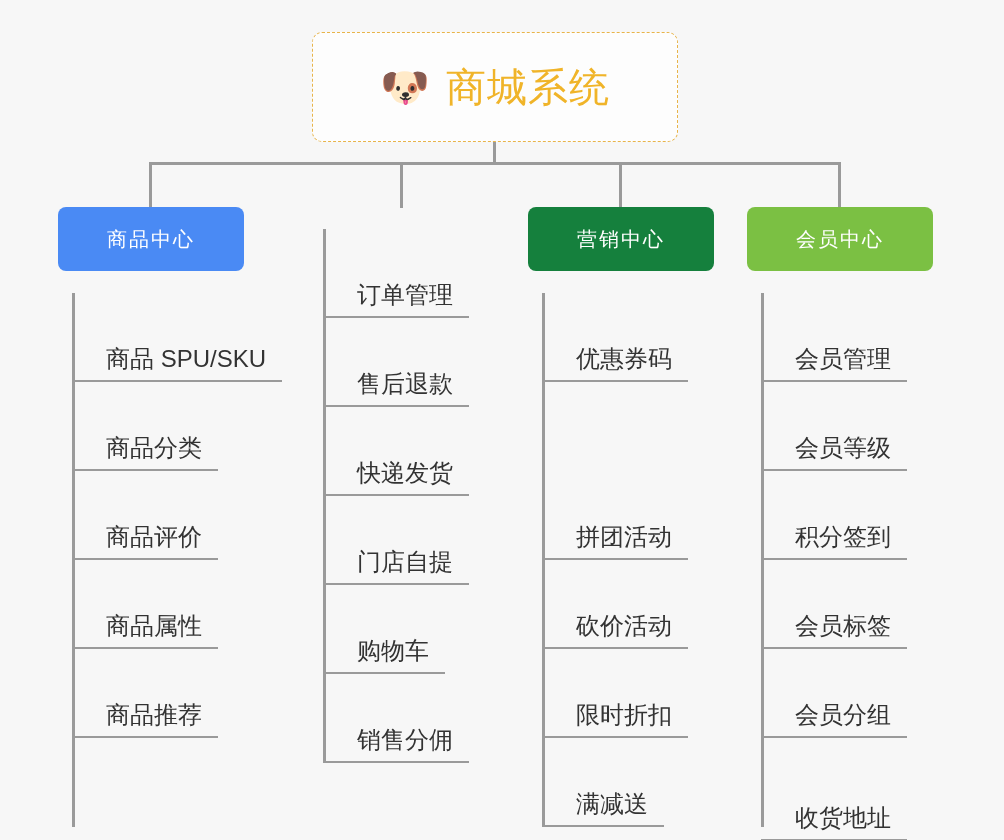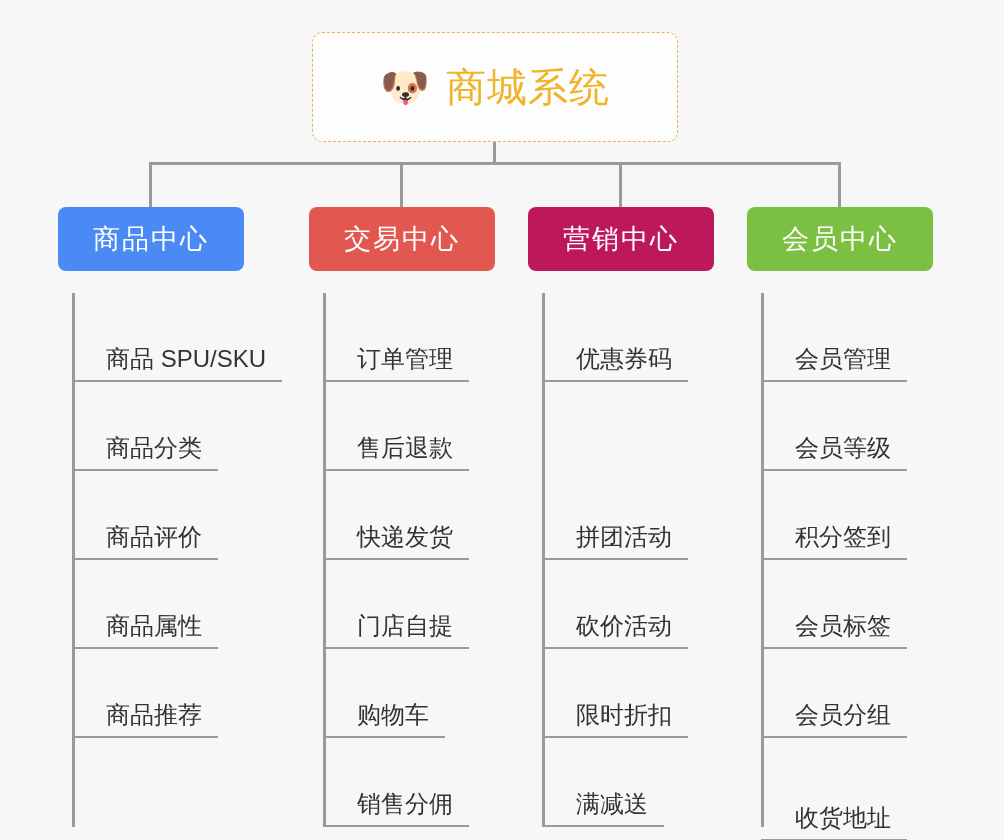--- a/index.html
+++ b/index.html
@@ -63,21 +63,21 @@
     position: absolute;
     top: 207px;
   }
   .cat-header {
     height: 64px;
     border-radius: 8px;
     display: flex;
     align-items: center;
     justify-content: center;
     color: #ffffff;
-    font-size: 27px;
+    font-size: 20px;
     letter-spacing: 2px;
     box-sizing: border-box;
   }
 
   
   .rail {
     position: absolute;
     width: 3px;
     background: #9a9a9a;
     left: 14px;
@@ -140,23 +140,20 @@
         </li>
         <li class="leaf-item" style="top: 267px;">
           <span class="leaf-inner">商品属性</span>
         </li>
         <li class="leaf-item" style="top: 356px;">
           <span class="leaf-inner">商品推荐</span>
         </li>
       </ul>
     </div>
     <div class="column" style="left: 309px; width: 186px; top: 207px;">
-      <div class="cat-header" style="background: rgb(226, 87, 79);">
-        <span>交易中心</span>
-      </div>
       <ul class="leaf-list" style="height: 534px; margin-top: 22px;">
         <div class="rail" style="top: 0px; height: 534px;"></div>
         <li class="leaf-item" style="top: 0px;">
           <span class="leaf-inner">订单管理</span>
         </li>
         <li class="leaf-item" style="top: 89px;">
           <span class="leaf-inner">售后退款</span>
         </li>
         <li class="leaf-item" style="top: 178px;">
           <span class="leaf-inner">快递发货</span>
@@ -166,21 +163,21 @@
         </li>
         <li class="leaf-item" style="top: 356px;">
           <span class="leaf-inner">购物车</span>
         </li>
         <li class="leaf-item" style="top: 445px;">
           <span class="leaf-inner">销售分佣</span>
         </li>
       </ul>
     </div>
     <div class="column" style="left: 528px; width: 186px; top: 207px;">
-      <div class="cat-header" style="background: #be185d;">
+      <div class="cat-header" style="background: #15803d;">
         <span>营销中心</span>
       </div>
       <ul class="leaf-list" style="height: 534px; margin-top: 22px;">
         <div class="rail" style="top: 0px; height: 534px;"></div>
         <li class="leaf-item" style="top: 0px;">
           <span class="leaf-inner">优惠券码</span>
         </li>
         <li class="leaf-item" style="top: 178px;">
           <span class="leaf-inner">拼团活动</span>
         </li>

